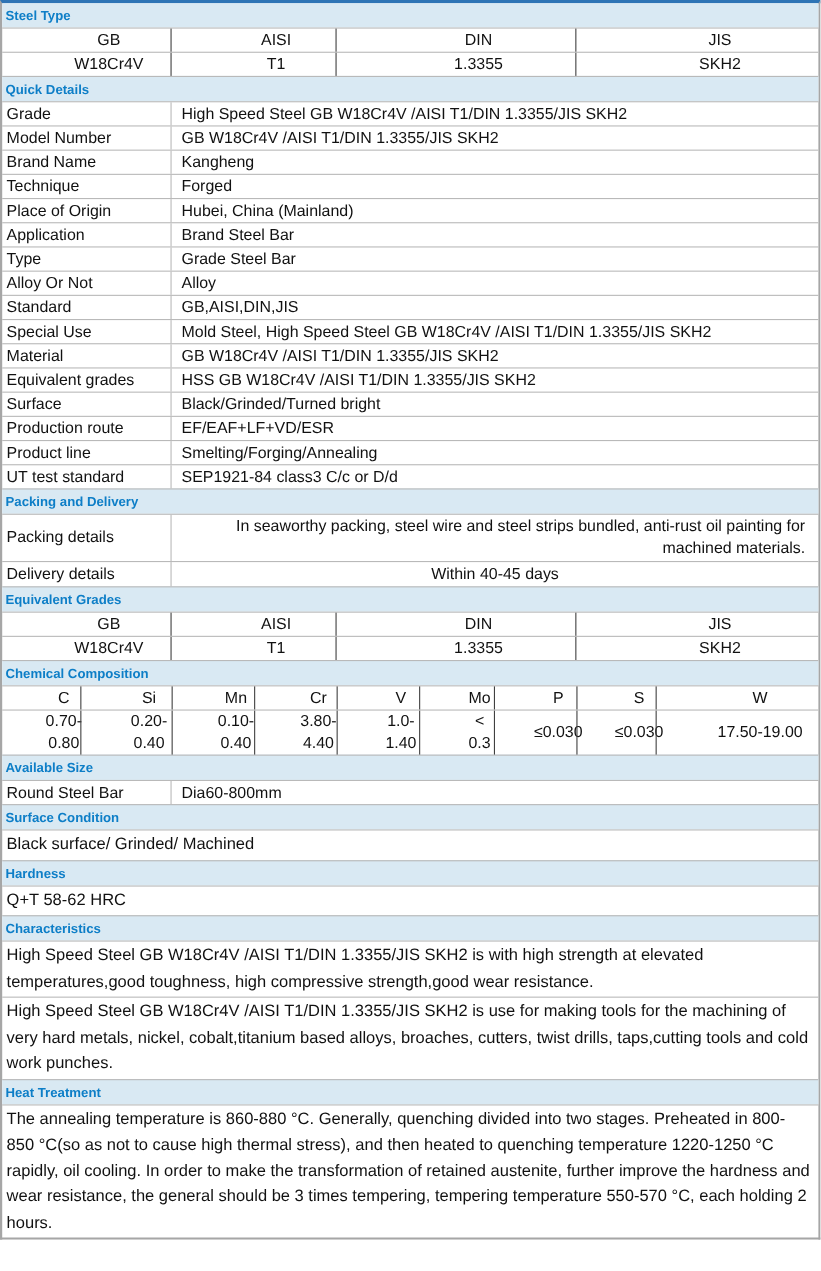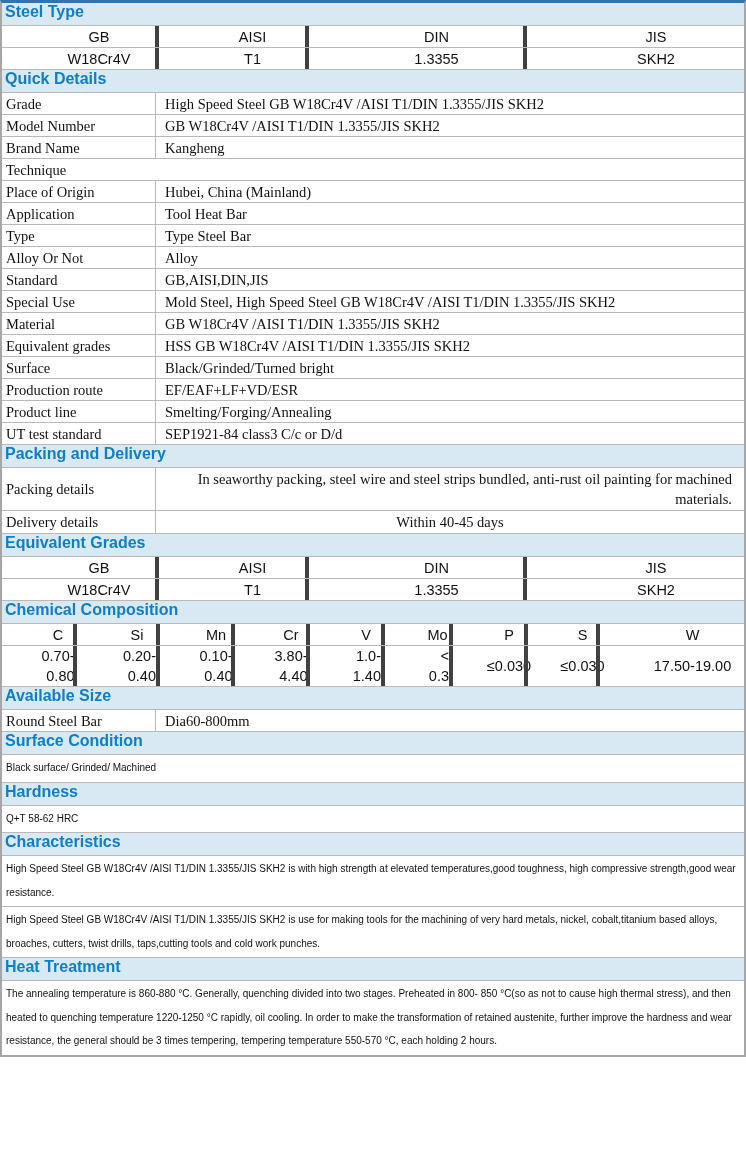--- a/index.html
+++ b/index.html
@@ -9,58 +9,59 @@
     border:2px solid #a6a6a6;
     border-top:3px solid #2e74b5;
     background:#fff;
   }
   .doc > * + *{border-top:1px solid #b9b9b9;}
   
   .band{
     background:#d9e9f3;
     color:#0d7ec7;
     font-weight:bold;
-    font-size:16px;
+    font-size:12px;
     height:22px;
     display:flex;
+    align-items:center;
     padding-left:3px;
   }
   
   .row{
     display:grid;
     grid-template-columns:153px 1fr;
     min-height:21px;
     font-size:14.5px;
     align-items:stretch;
   }
-  .row .cell{display:flex;align-items:center;line-height:20px;font-family:Liberation Serif, serif;}
+  .row .cell{display:flex;align-items:center;line-height:20px;}
   .row .label{padding-left:4px;}
   .row .value{border-left:1px solid #b9b9b9;padding-left:9px;padding-right:20px;}
   .row.center-val .value{justify-content:center;text-align:right;padding:1px 12px;}
   
   .grid4{
     display:grid;
     grid-template-columns:153px 150px 218px 1fr;
     min-height:21px;
     font-size:14.5px;
   }
   .grid4 > div, .grid9 > div{
-    display:flex;align-items:center;justify-content:center;text-align:right;line-height:20px;padding-left:41px;
-  }
-  .grid4 > div + div, .grid9 > div + div{border-left:4px solid #404040;}
+    display:flex;align-items:center;justify-content:center;text-align:center;line-height:20px;padding-left:41px;
+  }
+  .grid4 > div + div, .grid9 > div + div{border-left:1px solid #404040;}
   
   .grid9{
     display:grid;
     grid-template-columns:71px 83px 75px 75px 75px 68px 75px 72px 1fr;
     min-height:21px;
     font-size:14.5px;
   }
   
   .para{
-    font-size:10px;
+    font-size:15px;
     line-height:23.5px;
     padding:1px 4px 2px 4px;
   }
 </style>
 </head>
 <body>
 
 <div class="doc">
 
   <div class="band">
@@ -103,35 +104,36 @@
       <div class="cell value">GB W18Cr4V /AISI T1/DIN 1.3355/JIS SKH2</div>
     </div>
 
     <div class="row">
       <div class="cell label">Brand Name</div>
       <div class="cell value">Kangheng</div>
     </div>
 
     <div class="row">
       <div class="cell label">Technique</div>
+      <div class="cell value">Forged</div>
     </div>
 
     <div class="row">
       <div class="cell label">Place of Origin</div>
       <div class="cell value">Hubei, China (Mainland)</div>
     </div>
 
     <div class="row">
       <div class="cell label">Application</div>
-      <div class="cell value">Tool Heat Bar</div>
+      <div class="cell value">Brand Steel Bar</div>
     </div>
 
     <div class="row">
       <div class="cell label">Type</div>
-      <div class="cell value">Type Steel Bar</div>
+      <div class="cell value">Grade Steel Bar</div>
     </div>
 
     <div class="row">
       <div class="cell label">Alloy Or Not</div>
       <div class="cell value">Alloy</div>
     </div>
 
     <div class="row">
       <div class="cell label">Standard</div>
       <div class="cell value">GB,AISI,DIN,JIS</div>

